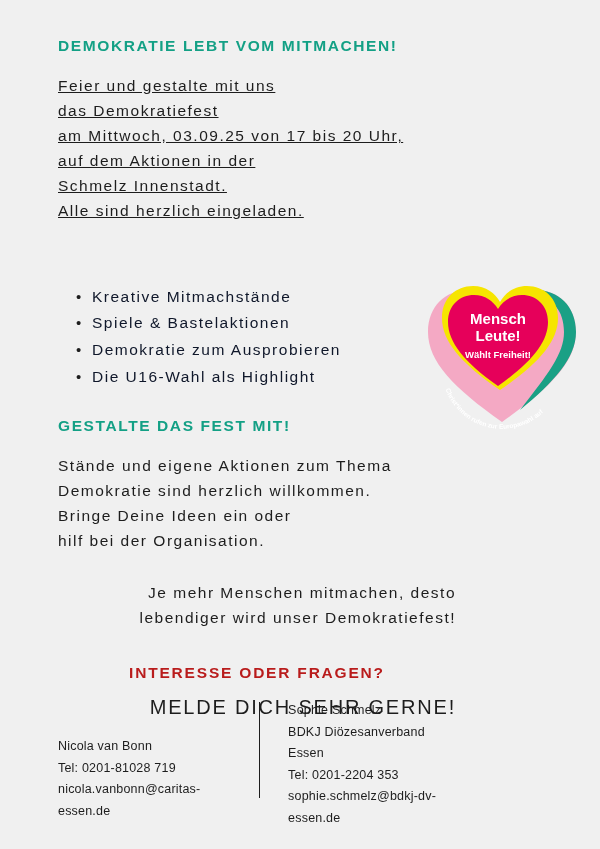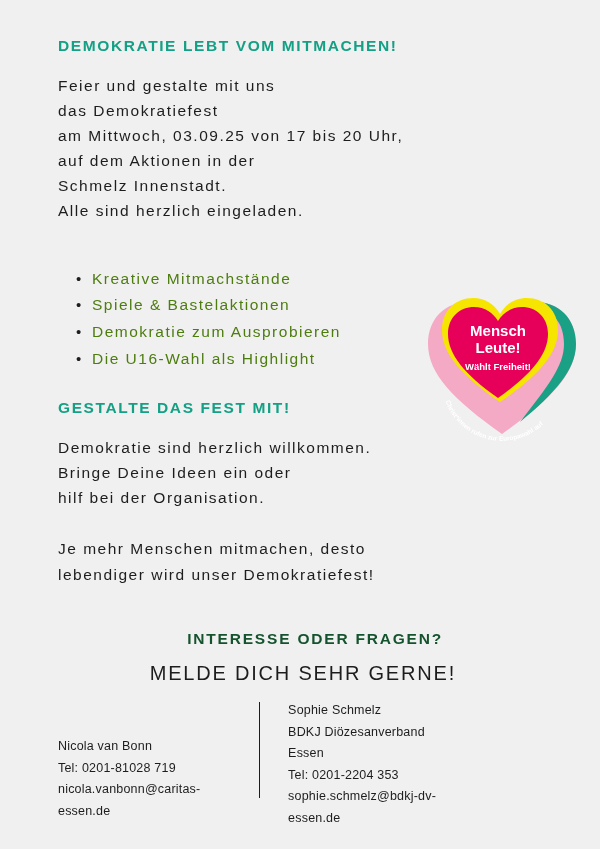--- a/index.html
+++ b/index.html
@@ -38,63 +38,64 @@
     letter-spacing: 1.5px;
     line-height: 1.62;
     color: #1d1d1d;
     margin: 0;
   }
   .body-text .line {
     display: block;
     white-space: pre;
   }
   .block-intro {
-    margin-bottom: 42px;
+    margin-bottom: 60px;
+    text-decoration: underline;
   }
   .section-gap {
     height: 26px;
   }
   ul.bullets {
     list-style: none;
     margin: 0 0 0 0;
     padding: 0 0 0 18px;
   }
   ul.bullets li {
     font-size: 15.5px;
     letter-spacing: 1.5px;
     line-height: 1.72;
-    color: #4d7c0f;
+    color: #0f172a;
     position: relative;
     padding-left: 16px;
   }
   ul.bullets li::before {
     content: "\2022";
     position: absolute;
     left: 0;
     top: 0;
     color: #1d1d1d;
     font-size: 15px;
   }
   .center-text {
-    text-align: left;
+    text-align: right;
     font-size: 15.5px;
     letter-spacing: 1.5px;
     line-height: 1.62;
     color: #1d1d1d;
   }
   .center-text .line {
     display: block;
   }
   .center-heading {
-    text-align: right;
-    color: #14532d;
+    text-align: center;
+    color: #b91c1c;
     font-weight: bold;
     font-size: 15.5px;
     letter-spacing: 1.8px;
-    margin: 13px;
+    margin: 4px;
   }
   .center-sub {
     text-align: right;
     font-size: 20px;
     letter-spacing: 1.8px;
     color: #1d1d1d;
     margin-top: 14px;
   }
   .contacts {
     position: absolute;
@@ -123,21 +124,21 @@
     height: 96px;
     margin-top: 2px;
   }
   .contact-line {
     display: block;
   }
   
   .logo {
     position: absolute;
     left: 424px;
-    top: 274px;
+    top: 262px;
     width: 160px;
     height: 170px;
   }
   .logo svg {
     display: block;
   }
 </style>
 </head>
 <body>
 
@@ -160,20 +161,21 @@
     <li>Spiele &amp; Bastelaktionen</li>
     <li>Demokratie zum Ausprobieren</li>
     <li>Die U16-Wahl als Highlight</li>
   </ul>
 
   <div class="section-gap"></div>
 
   <h2 class="heading h2">GESTALTE DAS FEST MIT!</h2>
 
   <div class="body-text">
+    <span class="line">Stände und eigene Aktionen zum Thema</span>
     <span class="line">Demokratie sind herzlich willkommen.</span>
     <span class="line">Bringe Deine Ideen ein oder</span>
     <span class="line">hilf bei der Organisation.</span>
   </div>
 
   <div style="height:26px"></div>
 
   <div class="center-text">
     <span class="line">Je mehr Menschen mitmachen, desto</span>
     <span class="line">lebendiger wird unser Demokratiefest!</span>

